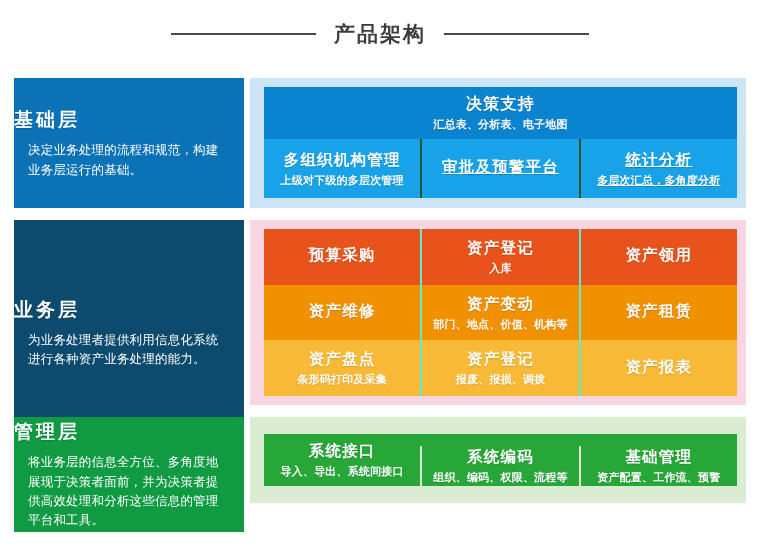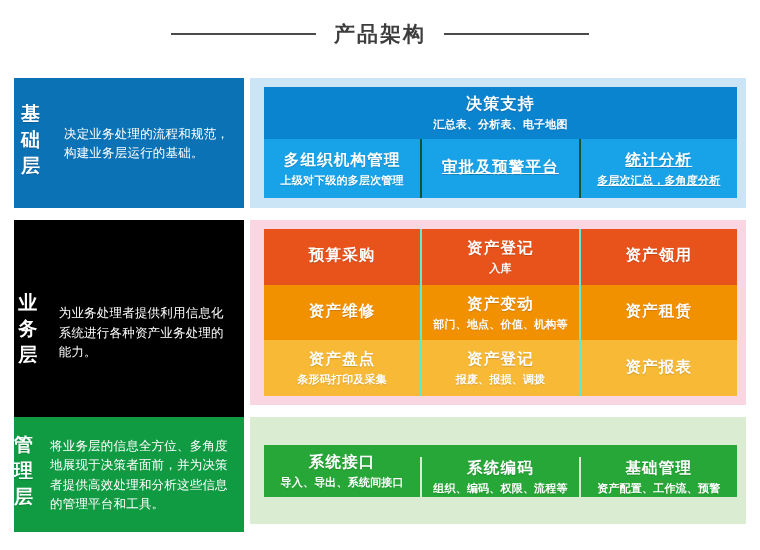--- a/index.html
+++ b/index.html
@@ -52,22 +52,22 @@
     width: 732px;
   }
   .left-panel {
     position: absolute;
     left: 0;
     top: 0;
     width: 230px;
     box-sizing: border-box;
     color: #ffffff;
     display: flex;
-    flex-direction: row;
-    align-items: center;
+    flex-direction: column;
+    align-items: flex-start;
     justify-content: center;
     text-align: center;
   }
   .left-title {
     font-size: 19px;
     font-weight: bold;
     letter-spacing: 3px;
     margin-bottom: 7px;
     text-shadow: 0 1px 1px rgba(0,0,0,0.18);
   }
@@ -151,21 +151,21 @@
   }
   #foundation-row .cell + .cell {
     border-left: 2px solid #14532d;
     text-decoration: underline;
   }
 
   
   #row-business { top: 220px; height: 185px; }
   #panel-business {
     height: 225px;
-    background: #000000;
+    background: #0c4a6e;
   }
   #wrap-business {
     height: 185px;
     background: #f9d6e2;
     padding: 9px 9px 9px 14px;
   }
   #business-inner {
     width: 100%;
     height: 167px;
     display: flex;
@@ -183,21 +183,21 @@
   #row-management { top: 417px; height: 115px; }
   #panel-management {
     height: 115px;
     background: #109b43;
   }
   #management-desc {
     font-size: 12.5px;
     line-height: 1.55;
   }
   #wrap-management {
-    height: 107px;
+    height: 86px;
     background: #daecd2;
     padding: 0 9px 0 14px;
     display: flex;
     align-items: center;
   }
   #management-inner {
     width: 100%;
     height: 52px;
     background: #27a737;
     display: flex;

